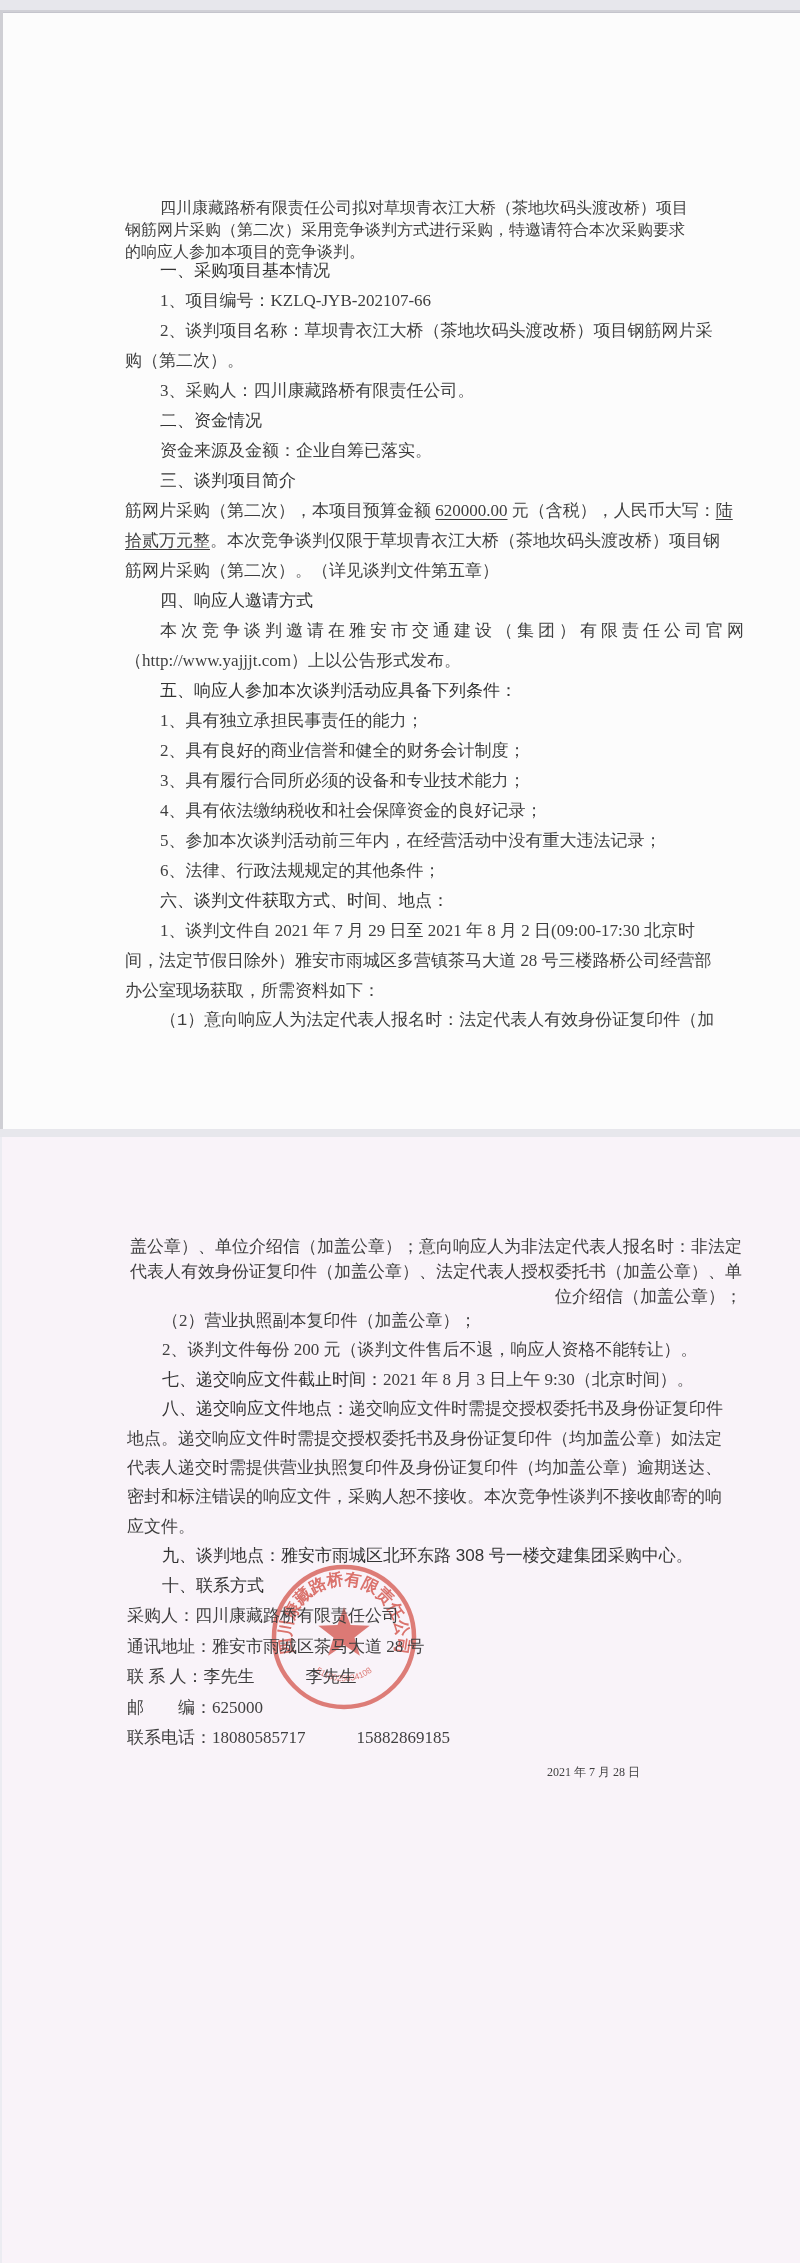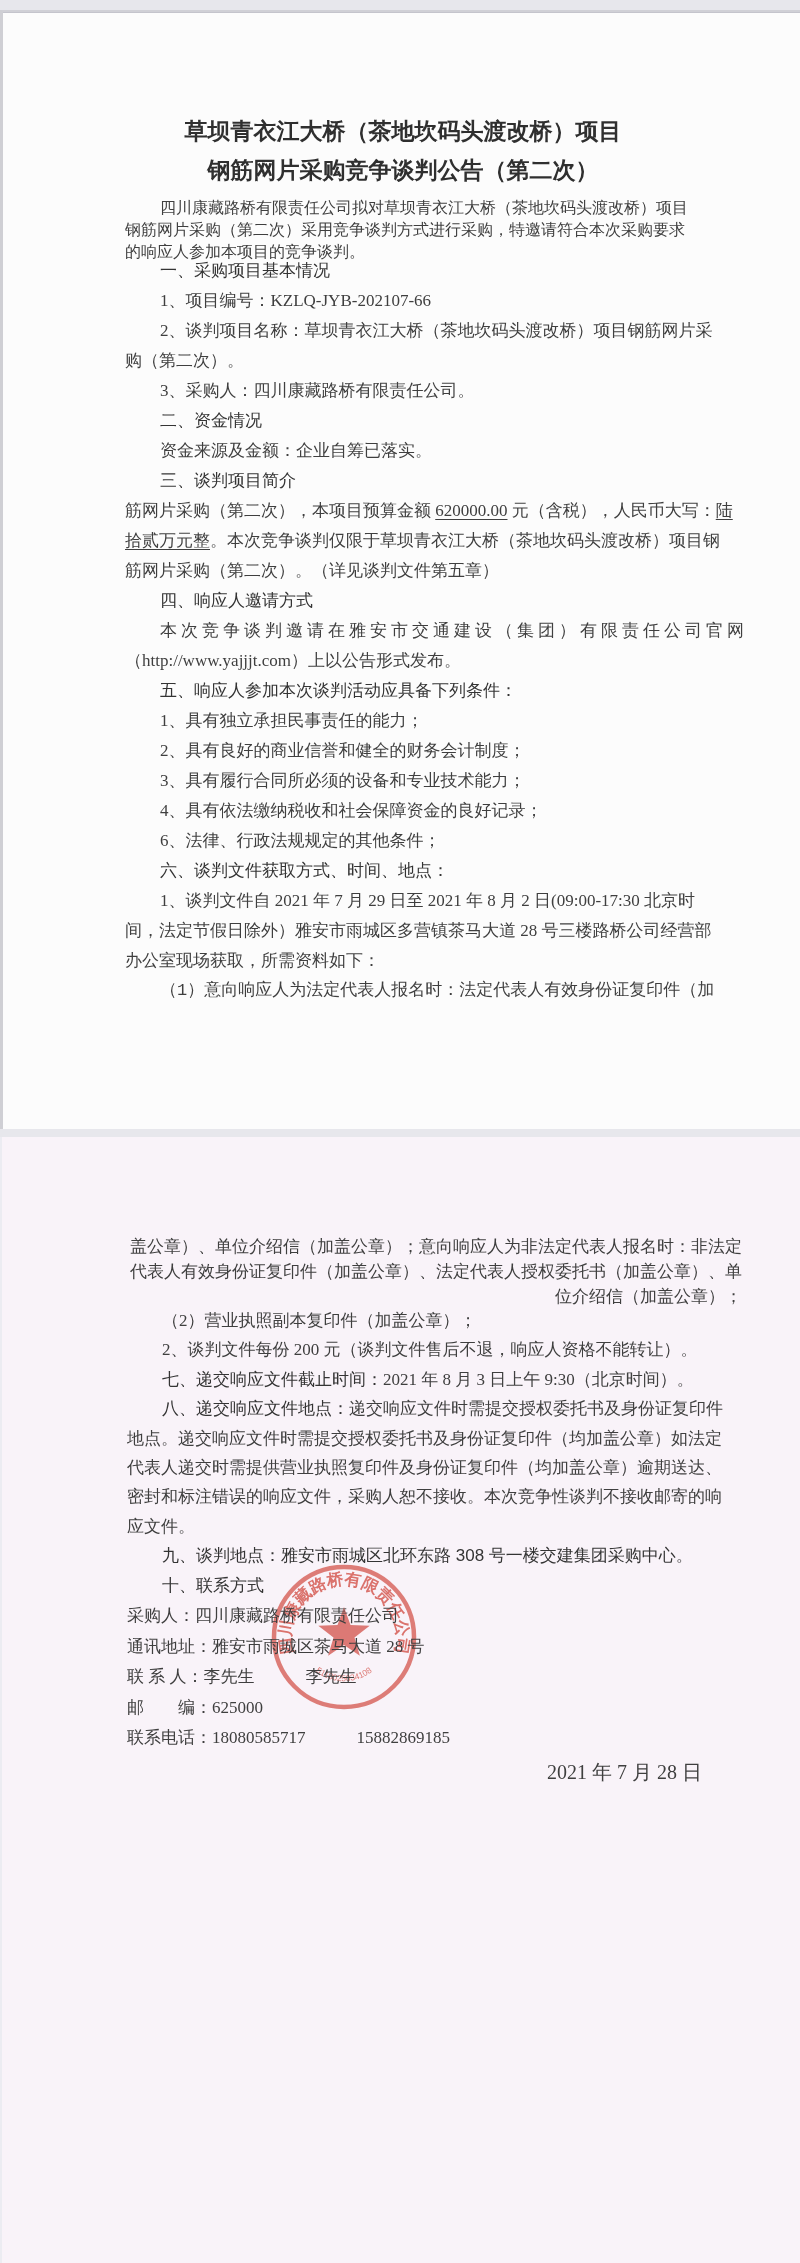--- a/index.html
+++ b/index.html
@@ -33,24 +33,20 @@
   }
   .seal{
     position:absolute;pointer-events:none;
     mix-blend-mode:multiply;opacity:.88;
   }
 </style>
 </head>
 <body>
 
 <div class="page page1" style="top: 10px; height: 1117px;">
-    <div class="block title" style="top: 100px; left: 104px; width: 592px; line-height: 39px; font-size: 23px;">
-      <div class="line"><span>草坝青衣江大桥（茶地坎码头渡改桥）项目</span></div>
-      <div class="line"><span>钢筋网片采购竞争谈判公告（第二次）</span></div>
-    </div>
     <div class="block " style="top: 185px; left: 122px; width: 592px; line-height: 22px; font-size: 16px;">
       <div class="line" style="padding-left: 35px;"><span>四川康藏路桥有限责任公司拟对草坝青衣江大桥（茶地坎码头渡改桥）项目</span></div>
       <div class="line"><span>钢筋网片采购（第二次）采用竞争谈判方式进行采购，特邀请符合本次采购要求</span></div>
       <div class="line"><span>的响应人参加本项目的竞争谈判。</span></div>
     </div>
     <div class="block " style="top: 244px; left: 122px; width: 592px; line-height: 30px; font-size: 17px;">
       <div class="line" style="padding-left: 35px;"><span class="b">一、采购项目基本情况</span></div>
       <div class="line" style="padding-left: 35px;"><span>1、项目编号：KZLQ-JYB-202107-66</span></div>
       <div class="line" style="padding-left: 35px; font-family: Liberation Serif, serif;"><span>2、谈判项目名称：草坝青衣江大桥（茶地坎码头渡改桥）项目钢筋网片采</span></div>
       <div class="line"><span>购（第二次）。</span></div>
@@ -62,20 +58,21 @@
       <div class="line"><span class="u">拾贰万元整</span><span>。本次竞争谈判仅限于草坝青衣江大桥（茶地坎码头渡改桥）项目钢</span></div>
       <div class="line"><span>筋网片采购（第二次）。（详见谈判文件第五章）</span></div>
       <div class="line" style="padding-left: 35px;"><span class="b">四、响应人邀请方式</span></div>
       <div class="line" style="padding-left: 35px; letter-spacing: 4px;"><span>本次竞争谈判邀请在雅安市交通建设（集团）有限责任公司官网</span></div>
       <div class="line"><span>（http://www.yajjjt.com）上以公告形式发布。</span></div>
       <div class="line" style="padding-left: 35px;"><span class="b">五、响应人参加本次谈判活动应具备下列条件：</span></div>
       <div class="line" style="padding-left: 35px;"><span>1、具有独立承担民事责任的能力；</span></div>
       <div class="line" style="padding-left: 35px;"><span>2、具有良好的商业信誉和健全的财务会计制度；</span></div>
       <div class="line" style="padding-left: 35px;"><span>3、具有履行合同所必须的设备和专业技术能力；</span></div>
       <div class="line" style="padding-left: 35px;"><span>4、具有依法缴纳税收和社会保障资金的良好记录；</span></div>
+      <div class="line" style="padding-left: 35px;"><span>5、参加本次谈判活动前三年内，在经营活动中没有重大违法记录；</span></div>
       <div class="line" style="padding-left: 35px;"><span>6、法律、行政法规规定的其他条件；</span></div>
       <div class="line" style="padding-left: 35px;"><span class="b">六、谈判文件获取方式、时间、地点：</span></div>
       <div class="line" style="padding-left: 35px;"><span>1、谈判文件自 2021 年 7 月 29 日至 2021 年 8 月 2 日(09:00-17:30 北京时</span></div>
       <div class="line"><span>间，法定节假日除外）雅安市雨城区多营镇茶马大道 28 号三楼路桥公司经营部</span></div>
       <div class="line"><span>办公室现场获取，所需资料如下：</span></div>
       <div class="line" style="padding-left: 35px; font-family: Liberation Mono, monospace;"><span>（1）意向响应人为法定代表人报名时：法定代表人有效身份证复印件（加</span></div>
     </div>
   </div>
 
 <div class="page page2" style="top: 1137px; height: 1126px;">
@@ -108,16 +105,16 @@
       <div class="line" style="padding-left: 35px;"><span class="b">九、谈判地点：雅安市雨城区北环东路 308 号一楼交建集团采购中心。</span></div>
       <div class="line" style="padding-left: 35px;"><span class="b">十、联系方式</span></div>
     </div>
     <div class="block " style="top: 464px; left: 125px; width: 615px; line-height: 30.5px; font-size: 17px;">
       <div class="line"><span>采购人：四川康藏路桥有限责任公司</span></div>
       <div class="line"><span>通讯地址：雅安市雨城区茶马大道 28 号</span></div>
       <div class="line"><span>联 系 人：李先生　　　李先生</span></div>
       <div class="line"><span>邮　　编：625000</span></div>
       <div class="line"><span>联系电话：18080585717　　　15882869185</span></div>
     </div>
-    <div class="block " style="top: 620px; left: 125px; width: 615px; line-height: 30px; font-size: 20px;">
+    <div class="block " style="top: 620px; left: 125px; width: 615px; line-height: 30px; font-size: 12px;">
       <div class="line" style="padding-left: 420px;"><span>2021 年 7 月 28 日</span></div>
     </div>
   </div>
 
 </body></html>

